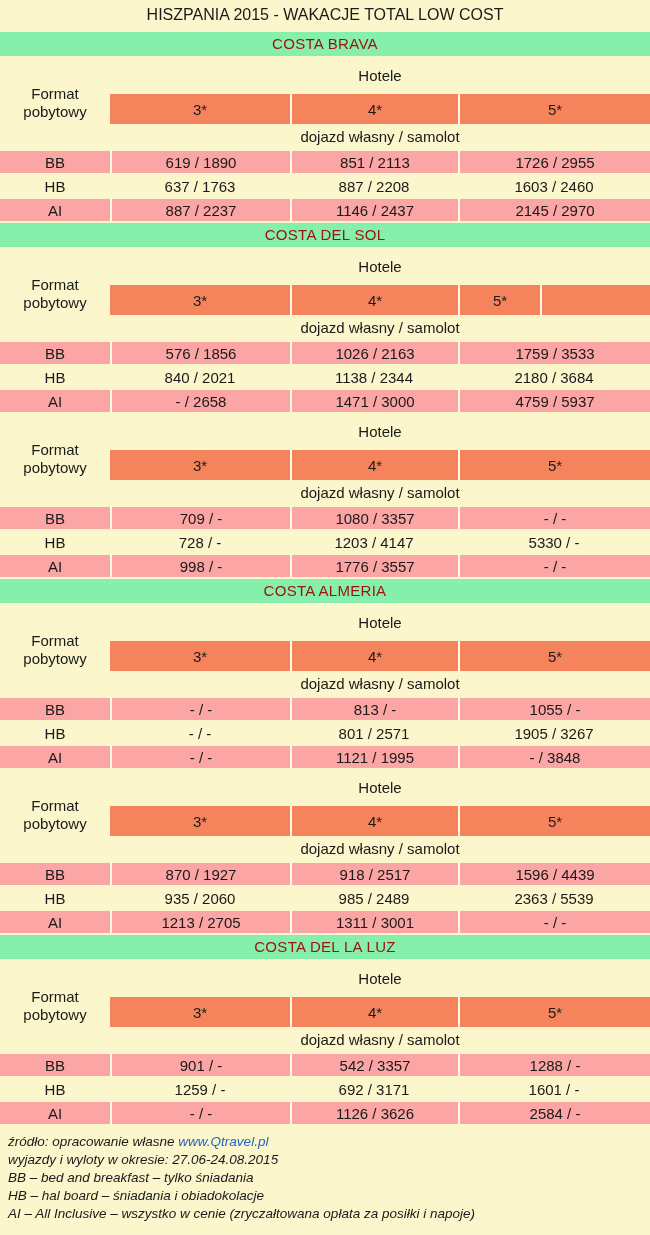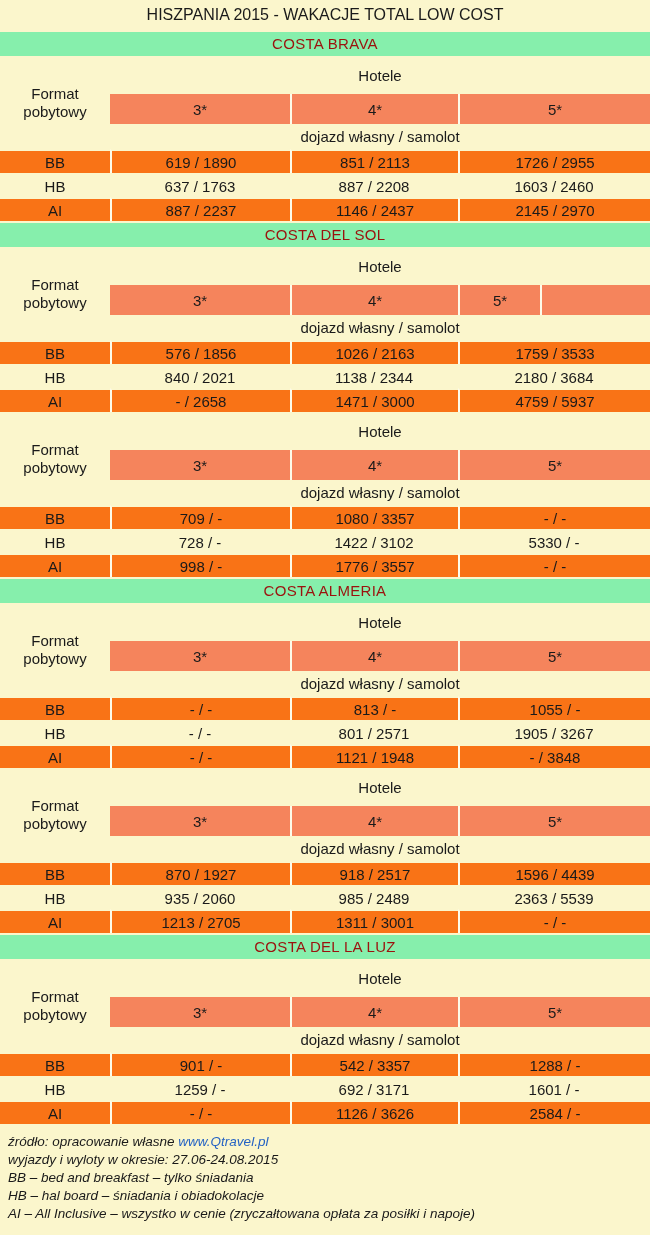--- a/index.html
+++ b/index.html
@@ -53,21 +53,21 @@
   tr.r-stars td.star {
     height: 30px;
     background: #F5845C;
   }
   tr.r-stars td.star + td.star { border-left: 2px solid #FDFBEA; }
   td.dojazd { height: 25px; }
   tr.r-data td {
     height: 24px;
     border-top: 2px solid #FBF6CC;
   }
-  tr.r-data.orange td { background: #f97316; }
+  tr.r-data.orange td { background: #fca5a5; }
   tr.r-data.orange td + td { border-left: 2px solid #FDFBEA; }
   
   td.c5 .c5wrap { display: flex; height: 30px; align-items: stretch; }
   .s5main { flex: 1; display: flex; align-items: center; justify-content: center; }
   .s5extra { display: none; }
   td.c5.split .s5main { flex: 0 0 82px; border-right: 2px solid #FDFBEA; }
   td.c5.split .s5extra { display: block; flex: 1; }
   .footer {
     padding: 9px 10px 0 8px;
     font-size: 13.5px;
@@ -213,21 +213,21 @@
         </tr>
         <tr class="r-data orange">
           <td>BB</td>
           <td>709 / -</td>
           <td>1080 / 3357</td>
           <td>- / -</td>
         </tr>
         <tr class="r-data yellow">
           <td>HB</td>
           <td>728 / -</td>
-          <td>1422 / 3102</td>
+          <td>1203 / 4147</td>
           <td>5330 / -</td>
         </tr>
         <tr class="r-data orange">
           <td>AI</td>
           <td>998 / -</td>
           <td>1776 / 3557</td>
           <td>- / -</td>
         </tr>
       </tbody>
     </table>
@@ -268,21 +268,21 @@
         </tr>
         <tr class="r-data yellow">
           <td>HB</td>
           <td>- / -</td>
           <td>801 / 2571</td>
           <td>1905 / 3267</td>
         </tr>
         <tr class="r-data orange">
           <td>AI</td>
           <td>- / -</td>
-          <td>1121 / 1948</td>
+          <td>1121 / 1995</td>
           <td>- / 3848</td>
         </tr>
       </tbody>
     </table>
   </section>
 
   <section>
     <table class="grid">
       <colgroup>
           <col class="c0">

